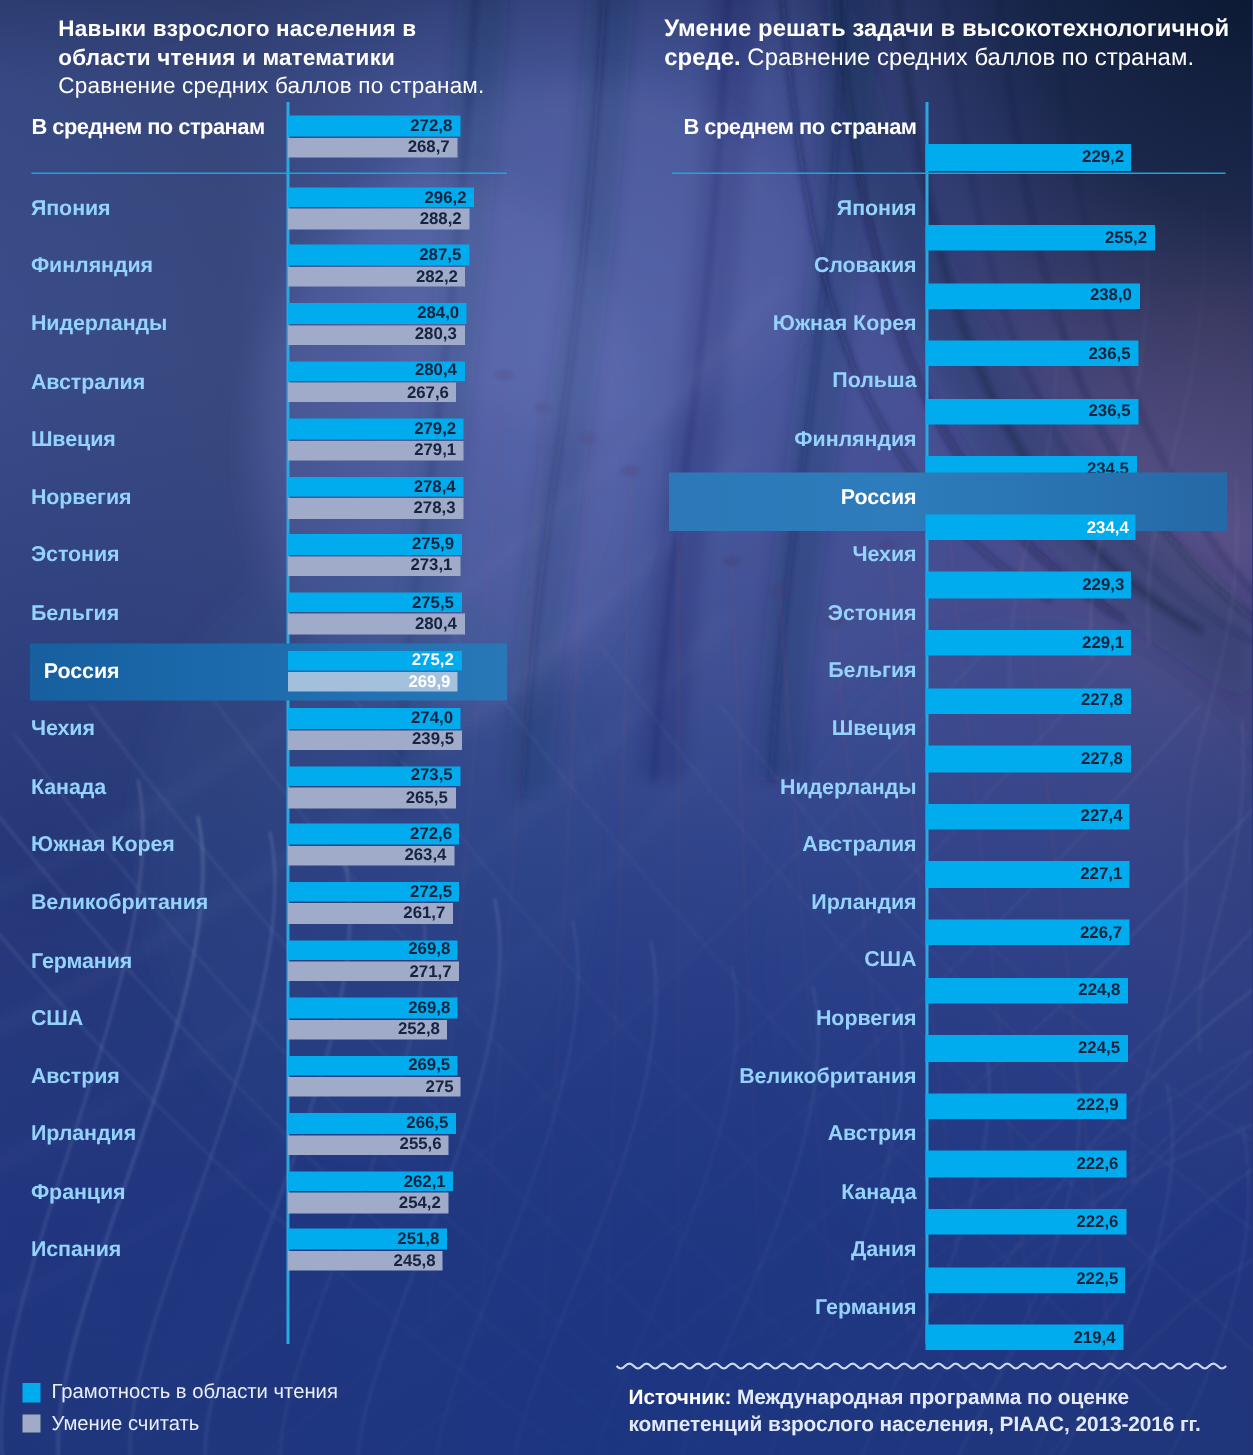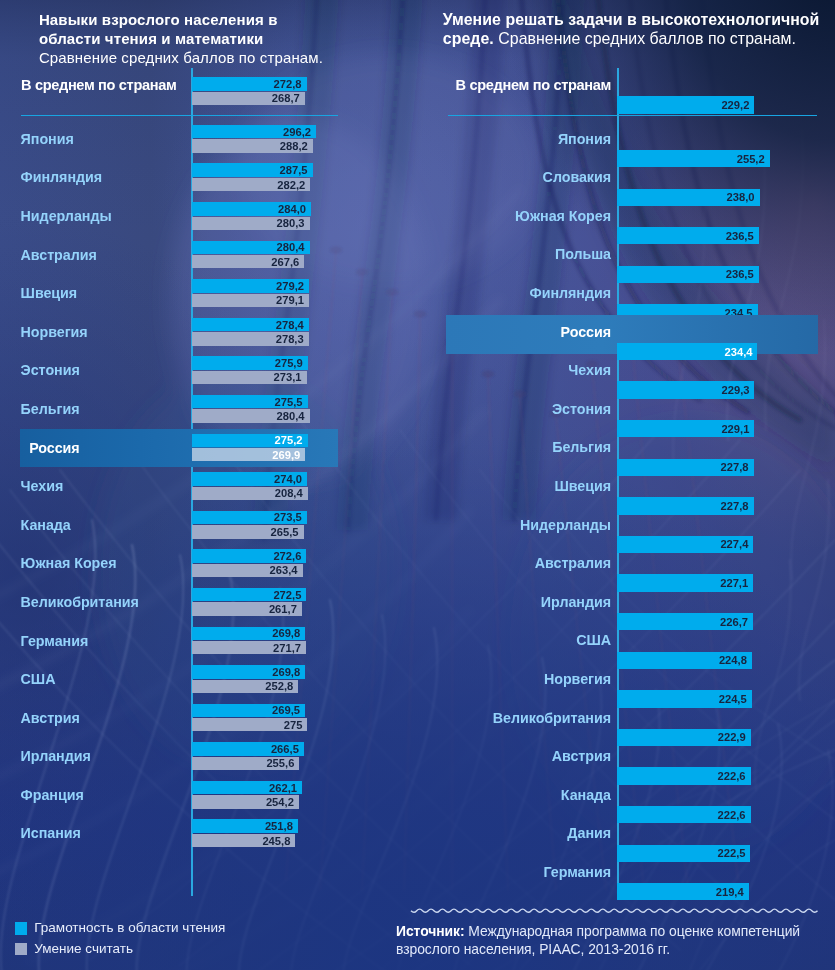--- a/index.html
+++ b/index.html
@@ -58,22 +58,22 @@
   #rsep{left:448px;top:114.8px;width:369px;}
 
   
   #legend{position:absolute;left:15.1px;top:921.0px;}
   .lgitem{position:relative;height:20.8px;}
   .swatch{position:absolute;left:0;top:1.2px;width:12px;height:12.4px;}
   .lgtxt{position:absolute;left:19.2px;top:-0.8px;font-size:13.5px;color:#e8eefc;white-space:nowrap;}
 
   
   #wave{position:absolute;left:409px;top:903px;}
-  #source{position:absolute;left:396px;top:921.6px;width:412px;
-          font-size:13.9px;line-height:18.1px;color:#e2e9fa;letter-spacing:-0.06px;}
+  #source{position:absolute;left:419px;top:921.6px;width:412px;
+          font-size:13.9px;line-height:18.1px;color:#e2e9fa;letter-spacing:-0.06px;font-weight:bold;}
   #source b{color:#ffffff;}
 </style>
 </head>
 <body>
 
 <div id="stage">
 <svg id="bg" width="835" height="970" viewBox="0 0 835 970" xmlns="http://www.w3.org/2000/svg" preserveAspectRatio="none">
 <defs>
 <linearGradient id="gx" x1="0" y1="0" x2="1" y2="0">
 <stop offset="0" stop-color="#3a4c89"></stop>
@@ -356,21 +356,21 @@
   <div class="bar gray" style="width:113.3px">
         <span class="bval">269,9</span>
       </div>
 </div>
 <div class="lrow" style="top:472.1px">
   <div class="lcat">Чехия</div>
   <div class="bar cyan" style="width:115.0px">
         <span class="bval">274,0</span>
       </div>
   <div class="bar gray" style="width:115.7px">
-        <span class="bval">208,4</span>
+        <span class="bval">239,5</span>
       </div>
 </div>
 <div class="lrow" style="top:510.7px">
   <div class="lcat">Канада</div>
   <div class="bar cyan" style="width:114.8px">
         <span class="bval">273,5</span>
       </div>
   <div class="bar gray" style="width:111.5px">
         <span class="bval">265,5</span>
       </div>

